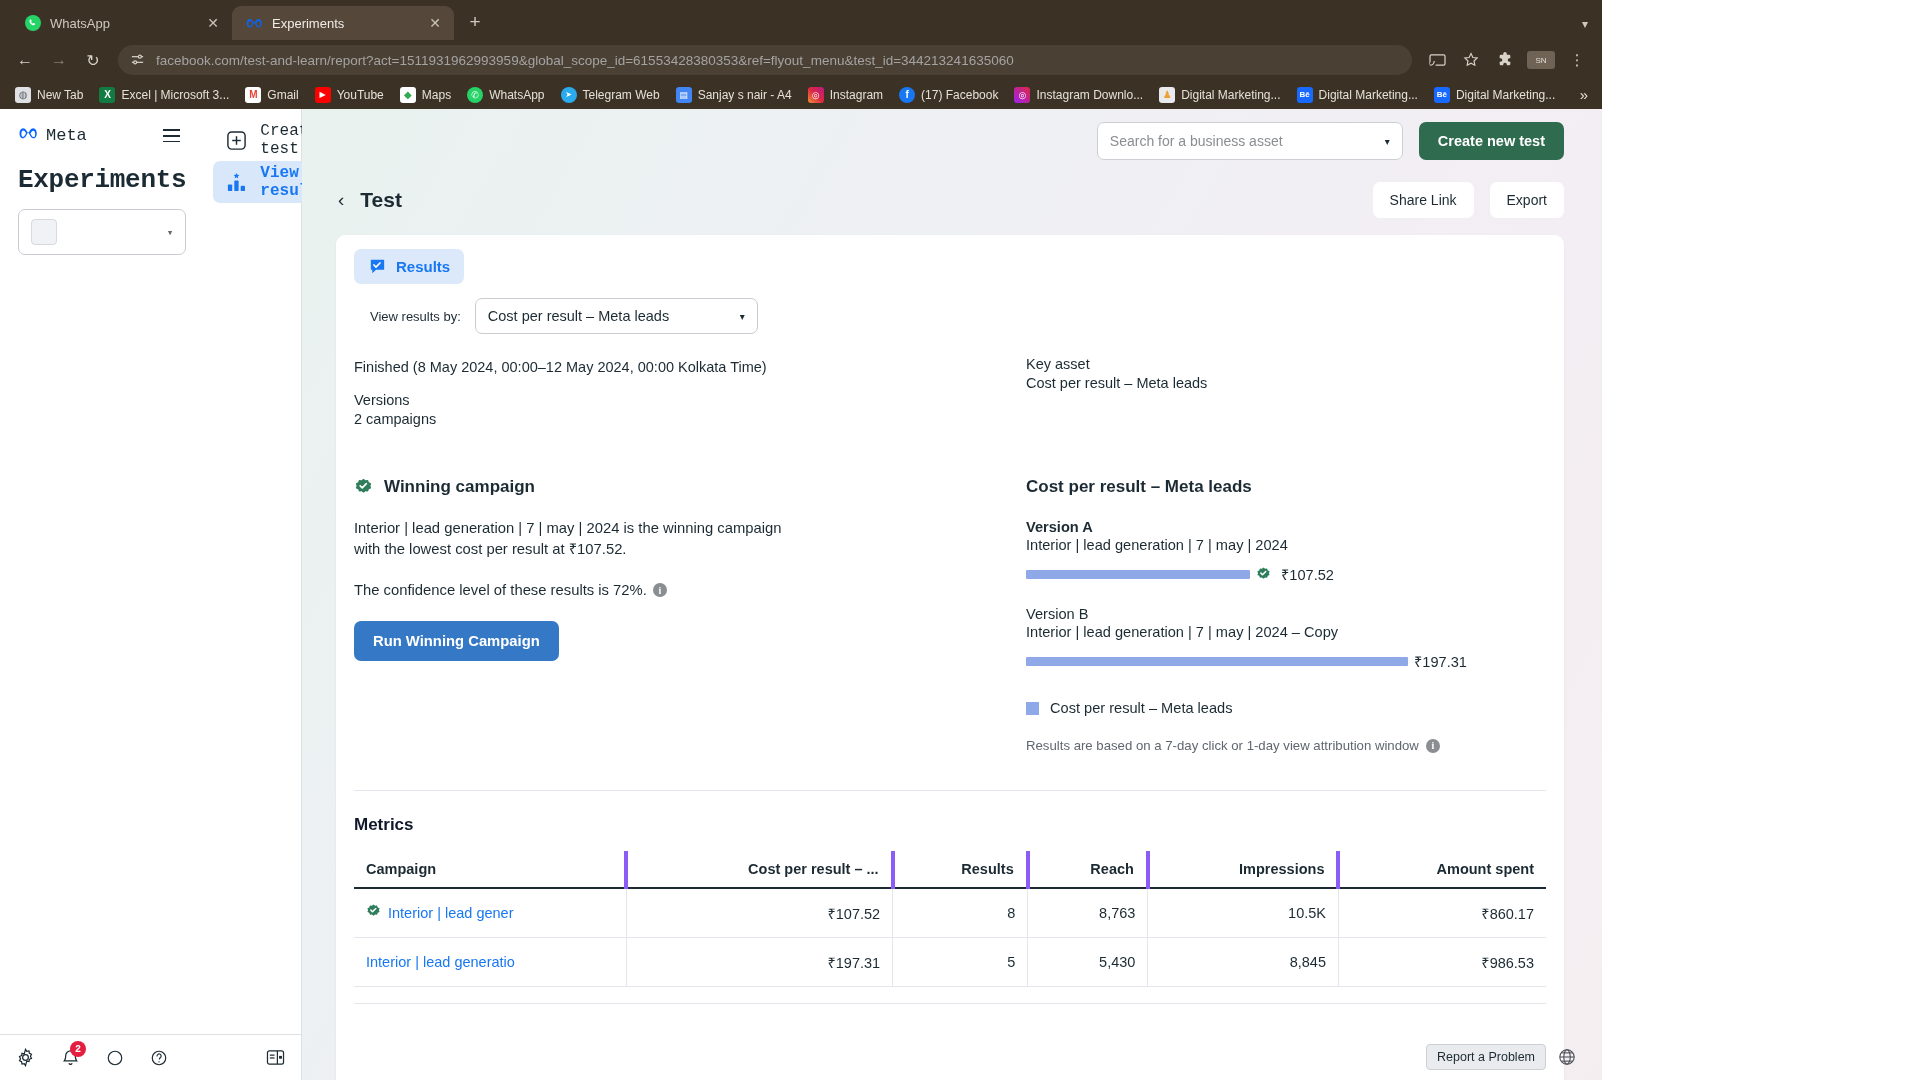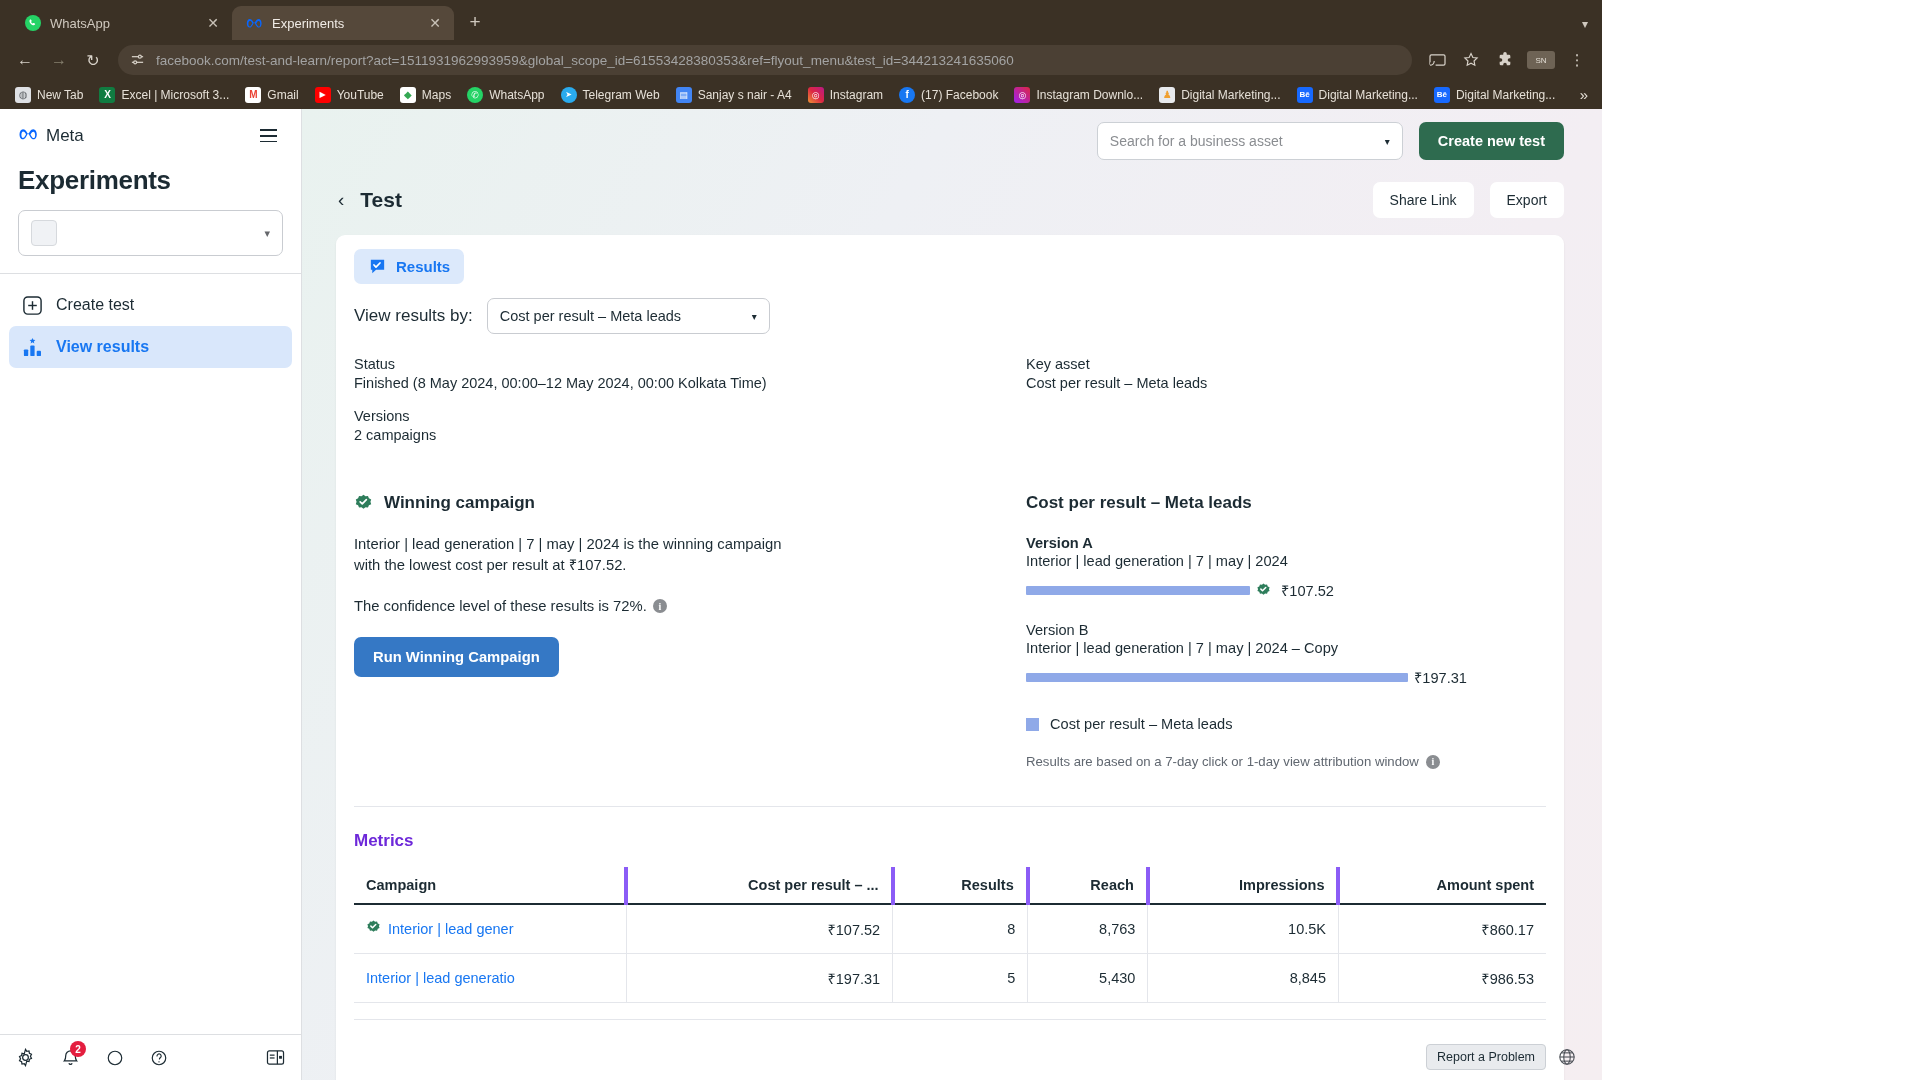--- a/index.html
+++ b/index.html
@@ -59,21 +59,21 @@
   .bm-ico { width: 16px; height: 16px; flex: 0 0 16px; display: flex; align-items: center;
     justify-content: center; border-radius: 3px; font-size: 10px; }
   .bm-overflow { margin-left: auto; color: #e6e0d7; font-size: 15px; padding: 0 6px; }
 
   
   .page { flex: 1; display: flex; background: #fff; position: relative; overflow: hidden; }
 
   
   .sidebar {
     width: 302px; flex: 0 0 302px; background: #fff; border-right: 1px solid #dddfe2;
-    display: flex; flex-direction: column; position: relative;
+    display: flex; flex-direction: row; position: relative; font-family: Liberation Mono, monospace;
   }
   .sb-top { padding: 14px 18px 0 18px; }
   .sb-brandrow { display: flex; align-items: center; justify-content: space-between; }
   .sb-brand { display: flex; align-items: center; gap: 7px; font-size: 17px; color: #1c2b33; font-weight: 400; }
   .meta-logo { color: #0866ff; font-size: 17px; letter-spacing: -2px; }
   .hamburger { display: flex; flex-direction: column; gap: 4px; padding: 6px; }
   .hamburger span { display: block; width: 17px; height: 1.8px; background: #1c2b33; }
   .sb-title { font-size: 26px; font-weight: bold; color: #1c2b33; margin-top: 17px; letter-spacing: -0.3px; }
   .sb-select {
     margin-top: 14px; height: 46px; border: 1px solid #c9ccd1; border-radius: 7px;
@@ -136,21 +136,21 @@
   }
 
   .tabs-row { padding: 14px 18px 0 18px; }
   .res-tab {
     display: inline-flex; align-items: center; gap: 9px; background: #dce9fb; color: #1877f2;
     font-weight: bold; font-size: 15px; border-radius: 7px; padding: 8px 14px;
   }
   .res-tab-ico { width: 19px; height: 19px; }
 
   .viewby { display: flex; align-items: center; gap: 14px; padding: 14px 18px 0 18px; }
-  .viewby-label { font-size: 17px; color: #1c2b33; }
+  .viewby-label { font-size: 13px; color: #1c2b33; margin-left: 16px; }
   .viewby-select {
     width: 283px; height: 36px; border: 1px solid #c9ccd1; border-radius: 7px; background: #fff;
     display: flex; align-items: center; justify-content: space-between; padding: 0 12px;
     font-size: 14.5px; color: #1c2b33;
   }
   .viewby-select .caret { font-size: 10px; }
 
   .scroll-region { position: relative; overflow: hidden; padding: 0 0 0 0; }
 
   .meta-grid { display: flex; padding: 22px 18px 0 18px; }
@@ -185,21 +185,21 @@
   .bar-row { display: flex; align-items: center; gap: 6px; margin-top: 11px; }
   .bar { height: 9px; background: #8fa9e8; border-radius: 1px; }
   .bar-val { font-size: 14.6px; color: #1c2b33; }
   .legend { display: flex; align-items: center; gap: 11px; margin-top: 29px; }
   .legend-swatch { width: 13px; height: 13px; background: #8fa9e8; }
   .legend-text { font-size: 14.6px; color: #1c2b33; }
   .attr-note { display: flex; align-items: center; gap: 7px; margin-top: 22px;
     font-size: 13.2px; color: #606770; }
 
   .section-sep { height: 1px; background: #e4e6eb; margin: 37px 18px 0 18px; }
-  .section-title { font-size: 17px; font-weight: bold; color: #6d28d9; padding: 24px 18px 0 18px; }
+  .section-title { font-size: 17px; font-weight: bold; color: #0f172a; padding: 24px 18px 0 18px; }
 
   table.metrics { width: calc(100% - 36px); margin: 16px 18px 0 18px; border-collapse: collapse; }
   table.metrics th {
     font-size: 14.5px; font-weight: bold; color: #1c2b33; padding: 10px 12px;
     border-bottom: 2px solid #1c2b33; text-align: right; white-space: nowrap;
   }
   table.metrics th:first-child { text-align: left; }
   table.metrics td {
     font-size: 14.5px; color: #1c2b33; padding: 14px 12px; text-align: right;
     border-bottom: 1px solid #e4e6eb; border-right: 1px solid #e4e6eb; white-space: nowrap;
@@ -485,21 +485,20 @@
           <span class="viewby-select">
             <span>Cost per result – Meta leads</span>
             <span class="caret">▾</span>
           </span>
         </div>
 
         <div class="scroll-region">
 
           <div class="meta-grid">
             <div class="mg-col">
-              <div class="mg-label">Status</div>
               <div class="mg-value">Finished (8 May 2024, 00:00–12 May 2024, 00:00 Kolkata Time)</div>
               <div class="mg-gap"></div>
               <div class="mg-label">Versions</div>
               <div class="mg-value">2 campaigns</div>
             </div>
             <div class="mg-col right">
               <div class="mg-label">Key asset</div>
               <div class="mg-value">Cost per result – Meta leads</div>
             </div>
           </div>

